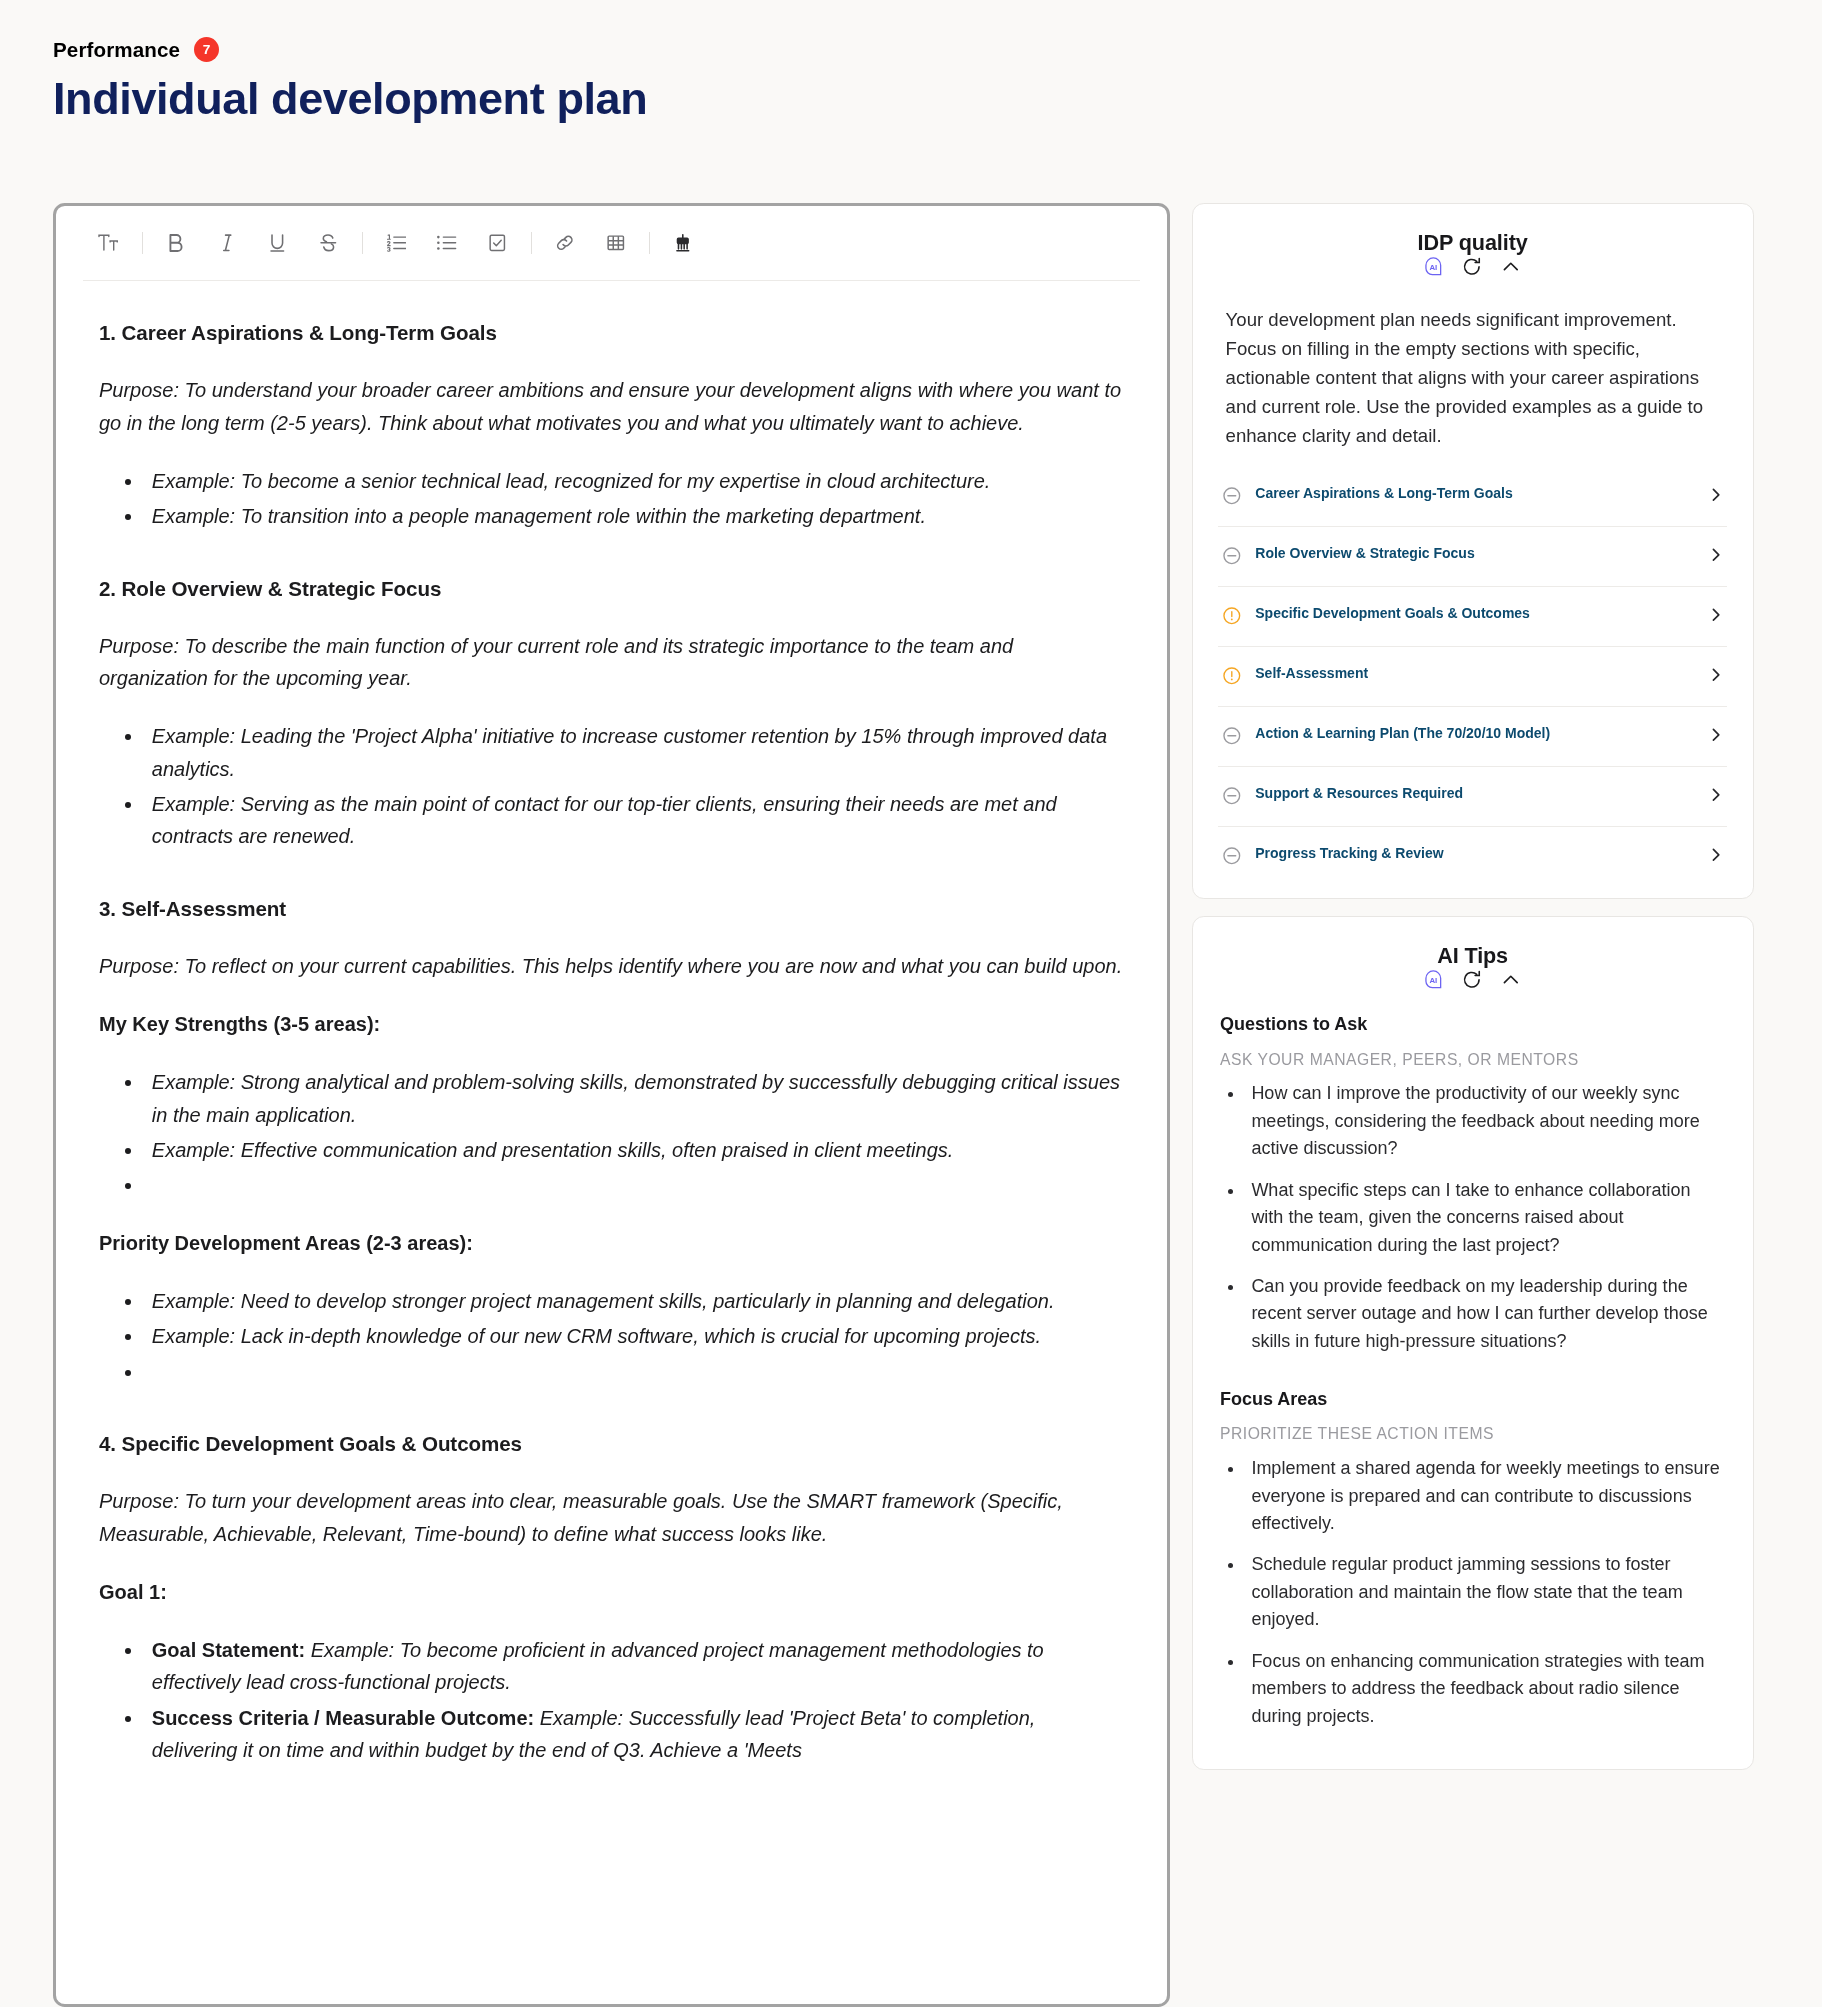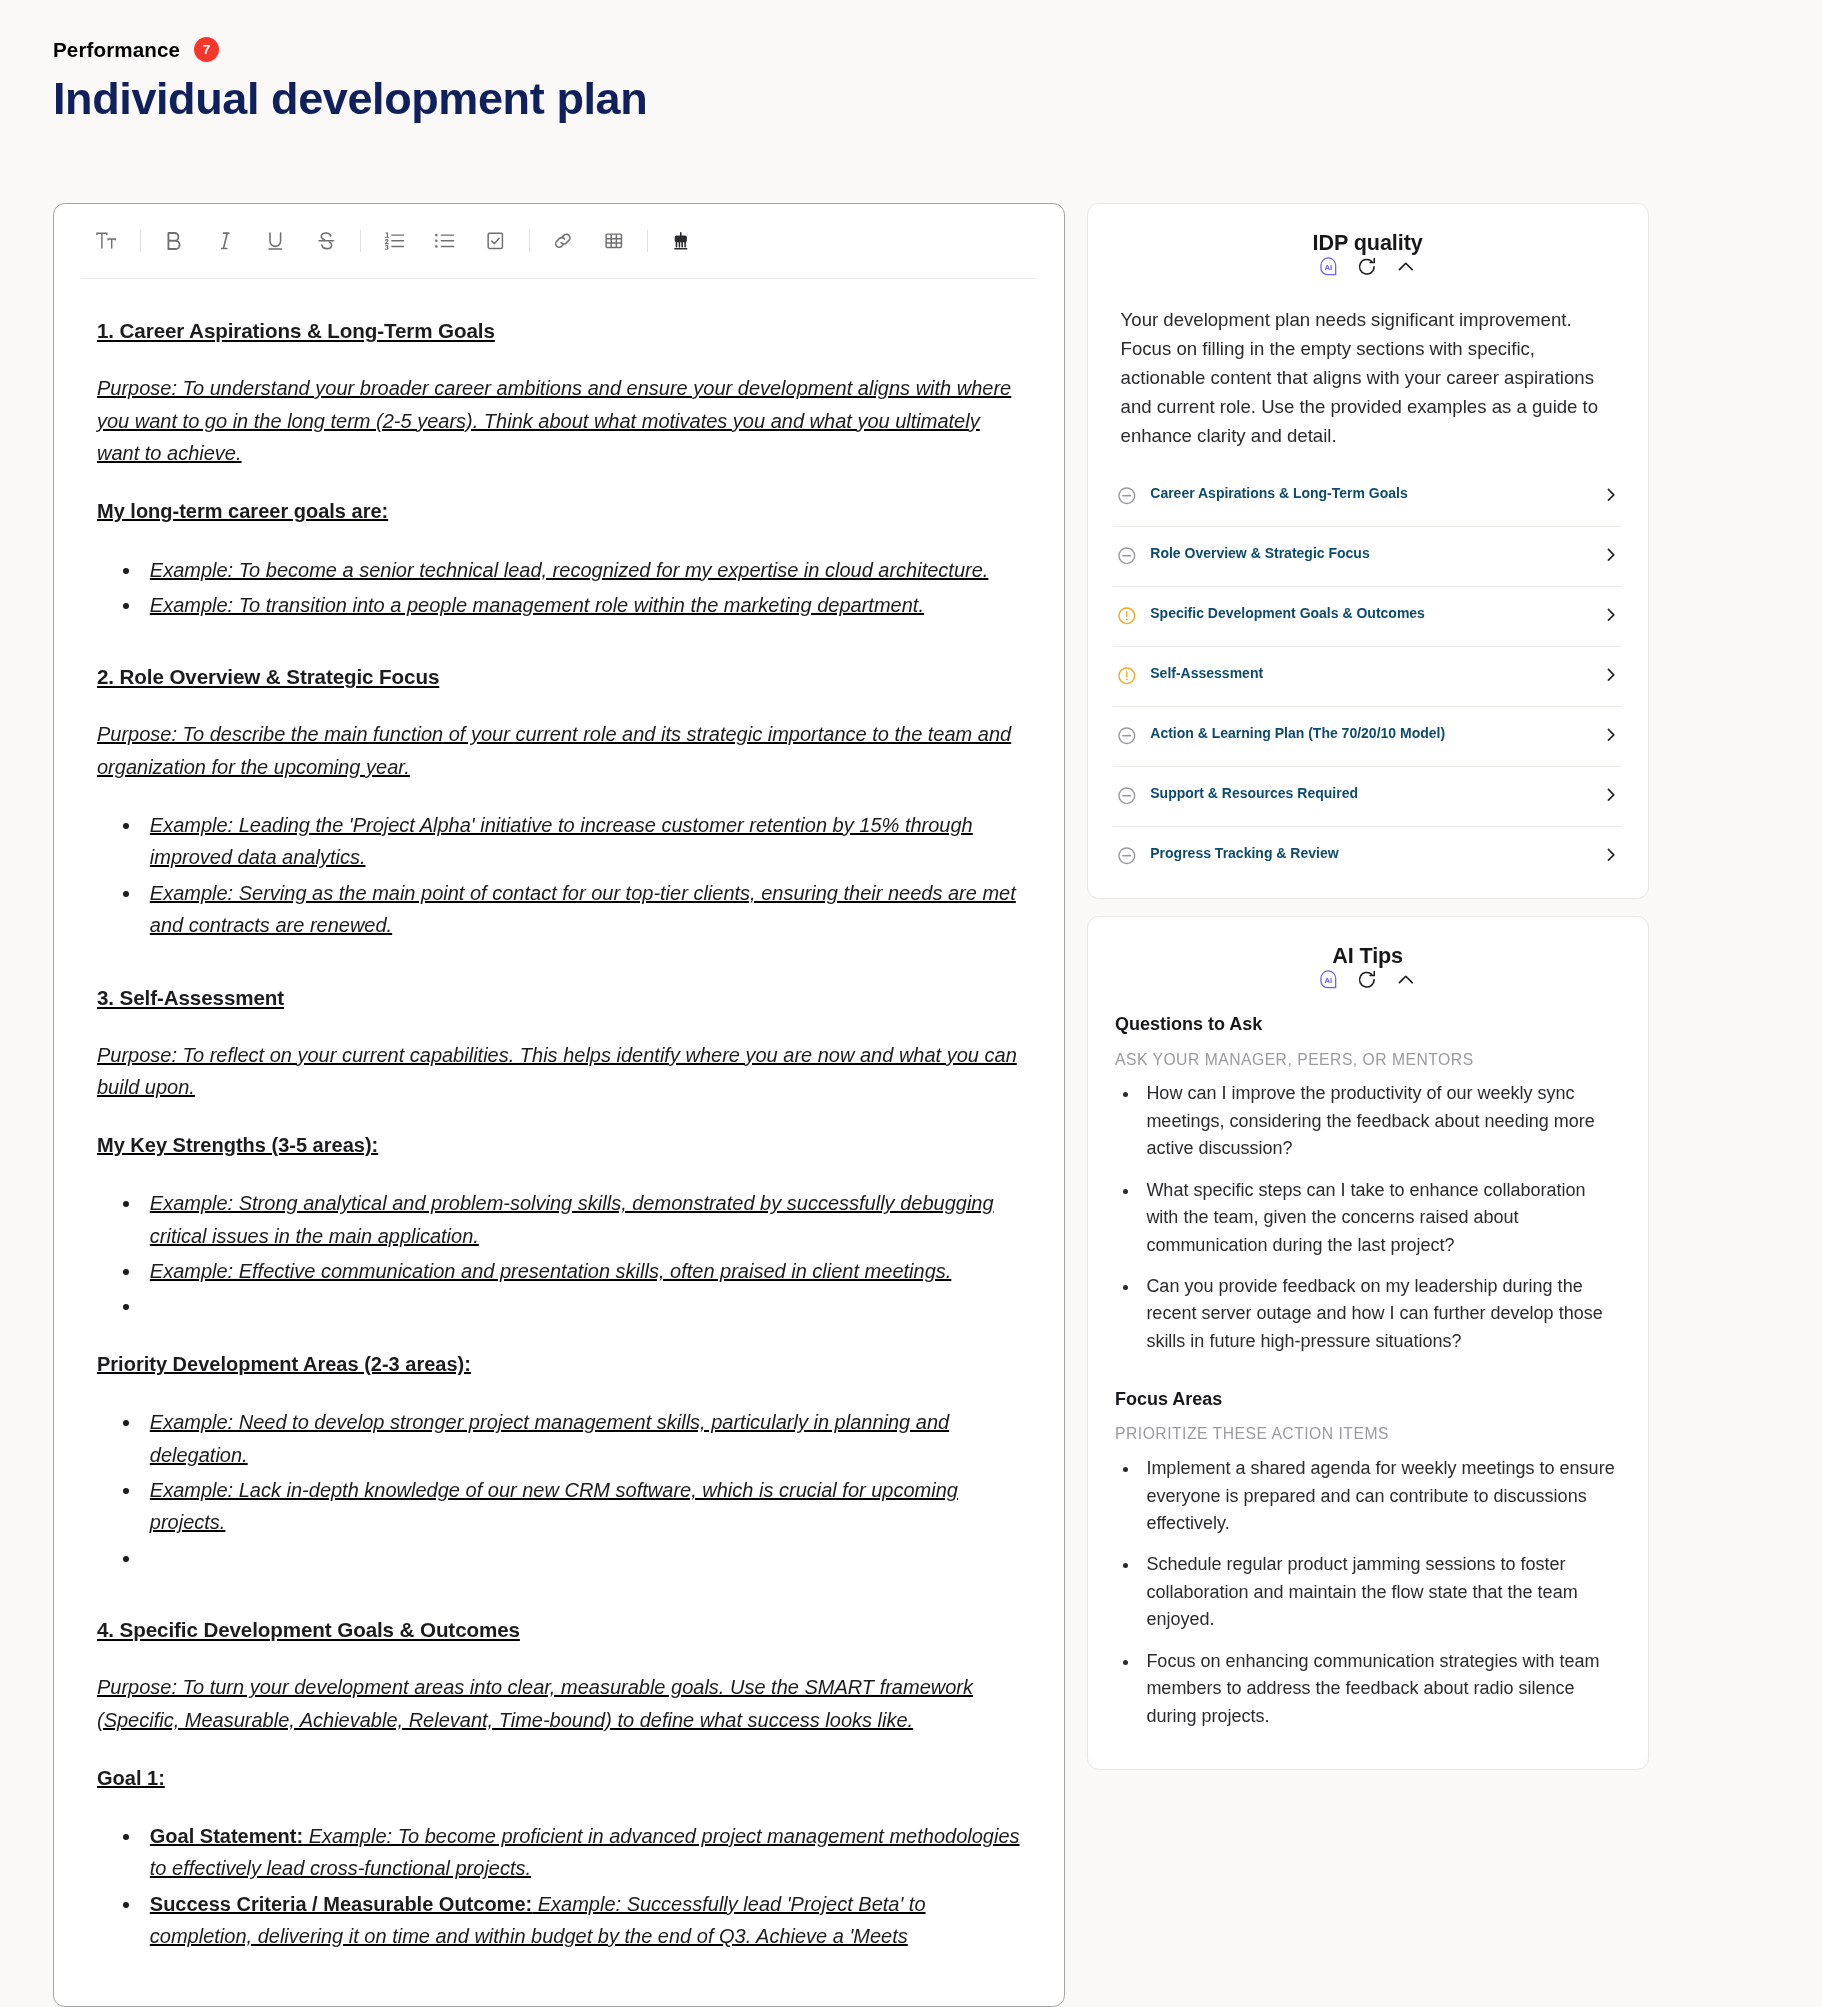--- a/index.html
+++ b/index.html
@@ -44,28 +44,27 @@
   
   .layout {
     position: absolute;
     top: 203px; left: 0; right: 0; bottom: 0;
     display: flex;
     gap: 21.6px;
     padding: 0 53px 0 53px;
     align-items: flex-start;
   }
   .doc-card {
-    width: 1012px;
+    width: 1117px;
     background: #fff;
-    border: 1px solid #a3a3a3;
+    border: 3px solid #a3a3a3;
     border-radius: 11.8px;
     height: 1804px;
     overflow: hidden;
     flex: none;
-    text-decoration: underline;
   }
   .side-col {
     width: 562px;
     flex: none;
     display: flex;
     flex-direction: column;
     gap: 17.6px;
   }
 
   
@@ -292,21 +291,20 @@
           <path d="M4 18.2h12"></path>
         </svg>
       </div>
     </div>
     <div class="toolbar-rule"></div>
 
     <div class="doc-body">
 
       <h3>1. Career Aspirations &amp; Long-Term Goals</h3>
       <p class="italic">Purpose: To understand your broader career ambitions and ensure your development aligns with where you want to go in the long term (2-5 years). Think about what motivates you and what you ultimately want to achieve.</p>
-      <p class="lead">My long-term career goals are:</p>
       <ul>
         <li>Example: To become a senior technical lead, recognized for my expertise in cloud architecture.</li>
         <li>Example: To transition into a people management role within the marketing department.</li>
       </ul>
 
       <h3 class="spaced">2. Role Overview &amp; Strategic Focus</h3>
       <p class="italic">Purpose: To describe the main function of your current role and its strategic importance to the team and organization for the upcoming year.</p>
       <ul>
         <li>Example: Leading the 'Project Alpha' initiative to increase customer retention by 15% through improved data analytics.</li>
         <li>Example: Serving as the main point of contact for our top-tier clients, ensuring their needs are met and contracts are renewed.</li>

